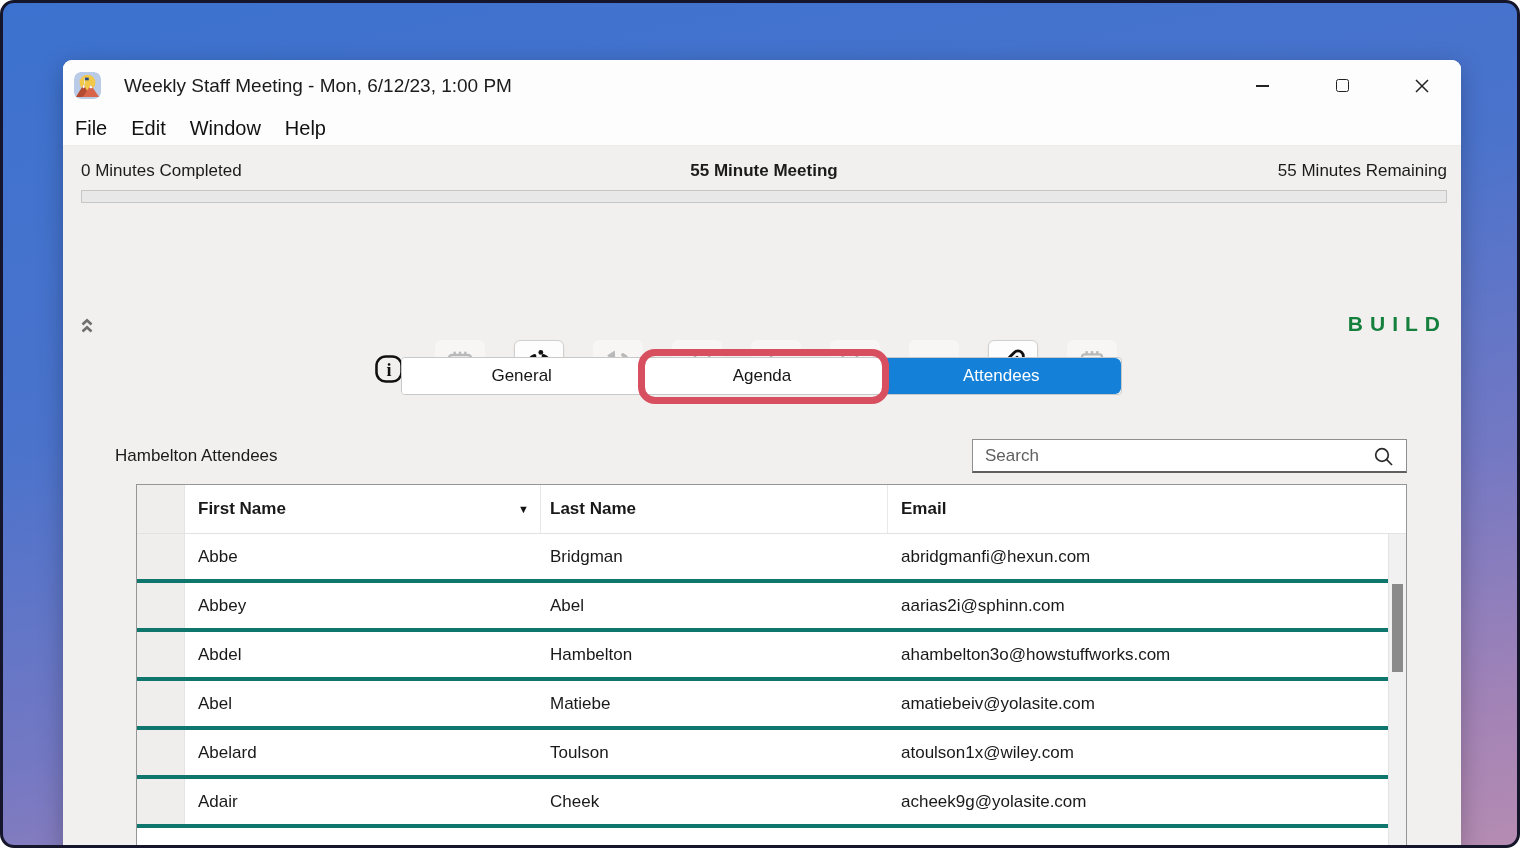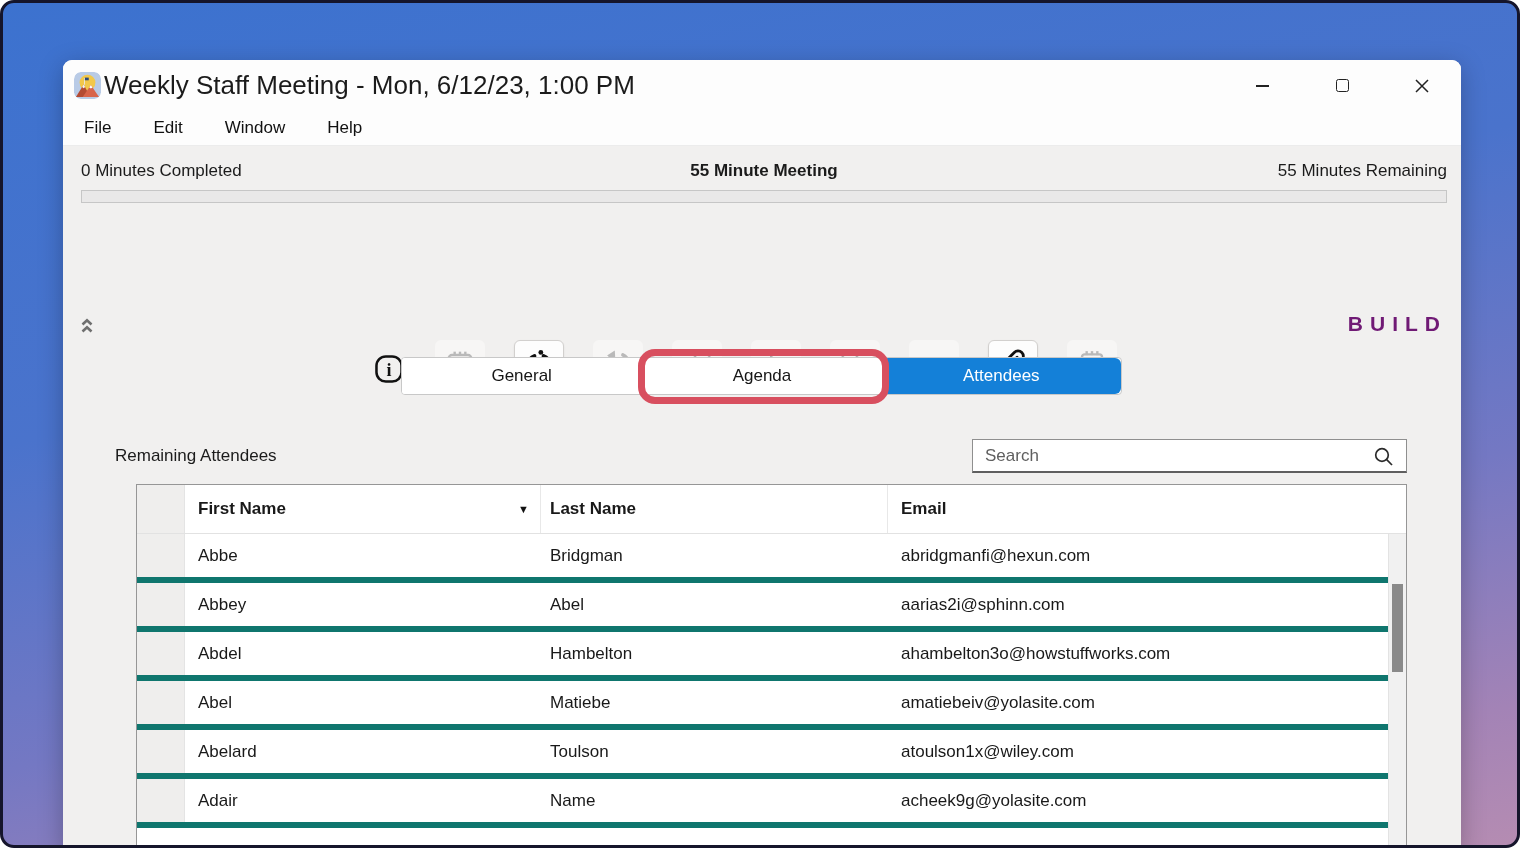--- a/index.html
+++ b/index.html
@@ -14,31 +14,31 @@
   .window {
     position:absolute; left:60px; top:57px; width:1398px; height:791px;
     background:#f1f0ef; border-radius:9px 9px 0 0; overflow:hidden;
     box-shadow:0 6px 24px rgba(0,0,0,.25);
   }
 
   
   .titlebar { position:absolute; left:0; top:0; width:100%; height:51px;
     background:#fdfdfd; display:flex; align-items:center; padding-left:11px; }
   .app-icon { width:27px; height:27px; display:inline-block; flex:0 0 auto; }
-  .win-title { font-size:26px; color:#1b1b1b; margin-left:3px; white-space:nowrap; }
+  .win-title { font-size:19px; color:#1b1b1b; margin-left:23px; white-space:nowrap; }
   .win-controls { margin-left:auto; display:flex; align-items:center; gap:34px; padding-right:16px; }
   .win-btn { width:46px; height:40px; background:transparent; border:none;
     display:flex; align-items:center; justify-content:center; cursor:pointer; }
   .glyph-min { width:13px; height:2px; background:#222; }
   .glyph-max { width:13px; height:13px; border:1.5px solid #222; border-radius:2.5px; }
 
   
   .menubar { position:absolute; left:0; top:51px; width:100%; height:35px;
     background:#fdfdfd; border-bottom:1px solid #ececec; display:flex; align-items:center; }
-  .menu-item { font-size:17px; color:#111; padding:0 21px; height:100%;
+  .menu-item { font-size:20px; color:#111; padding:0 12px; height:100%;
     display:flex; align-items:center; background:none; border:none; cursor:pointer; }
 
   
   .progress-labels { position:absolute; left:18px; right:14px; top:98px; height:26px;
     display:flex; align-items:center; font-size:17px; color:#1b1b1b; }
   .pl-left { flex:1; text-align:left; }
   .pl-center { flex:1; text-align:center; font-weight:bold; }
   .pl-right { flex:1; text-align:right; }
   .progress-track { position:absolute; left:18px; right:14px; top:130px; height:13px;
     background:#e9e8e8; border:1px solid #c6c6c6; }
@@ -47,21 +47,21 @@
   
   .collapse-btn { position:absolute; left:17px; top:255px; width:20px; height:22px;
     background:none; border:none; cursor:pointer; }
   .toolbar { position:absolute; left:309px; top:280px; height:50px;
     display:flex; align-items:flex-end; gap:29px; }
   .tb-btn { width:50px; height:50px; border-radius:6px; border:none; cursor:pointer;
     display:flex; align-items:center; justify-content:center; background:#f7f6f5; padding:0; }
   .tb-btn.enabled { background:#fdfdfd; border:1px solid #d2d0ce; box-shadow:0 1px 2px rgba(0,0,0,.08); }
   .tb-btn.bare { background:transparent; width:34px; height:42px; }
   .brand { position:absolute; right:14px; top:252px; font-size:21px; font-weight:bold;
-    letter-spacing:7px; color:#701a75; }
+    letter-spacing:7px; color:#15803d; }
 
   
   .tabs { position:absolute; left:338px; top:297px; width:721px; height:38px;
     background:#fff; border:1px solid #c8c8c8; border-radius:4px; display:flex; overflow:hidden; }
   .tab { flex:1; border:none; background:#fff; font-size:17px; color:#161616;
     cursor:pointer; font-family:inherit; }
   .tab + .tab { border-left:1px solid #dcdcdc; }
   .tab.selected { background:#1480d8; color:#fff; border-radius:6px; border-left:none; }
   .annotation-ring { position:absolute; left:575px; top:289px; width:251px; height:55px;
     border:7px solid #d84f5f; border-radius:17px; pointer-events:none; z-index:5; }
@@ -79,21 +79,21 @@
   
   .grid { position:absolute; left:73px; top:424px; width:1271px; bottom:0;
     background:#fff; border:1px solid #969696; border-bottom:none; }
   .grid-row { display:flex; height:49px; align-items:center; font-size:17px; color:#191919; }
   .grid-header { font-weight:bold; border-bottom:1px solid #e2e2e2; }
   .c-gutter { width:48px; height:100%; background:#efeeed; border-right:1px solid #e4e4e4; flex:0 0 auto; }
   .c-first { width:356px; padding-left:13px; height:100%; display:flex; align-items:center; flex:0 0 auto; }
   .c-last  { width:347px; padding-left:9px;  height:100%; display:flex; align-items:center; flex:0 0 auto; }
   .c-email { flex:1; padding-left:13px; height:100%; display:flex; align-items:center; min-width:0; }
   .grid-header .c-first, .grid-header .c-last { border-right:1px solid #e8e8e8; }
-  .grid-body .grid-row { border-bottom:6px solid #0f766e; cursor:default; }
+  .grid-body .grid-row { border-bottom:4px solid #0f766e; cursor:default; }
   .sort-arrow { margin-left:auto; margin-right:11px; font-size:11px; color:#111; }
   .hdr-spacer { width:18px; flex:0 0 auto; height:100%; }
 
   .scrollbar { position:absolute; right:0; top:49px; bottom:0; width:18px;
     background:#f1f1f1; border-left:1px solid #e3e3e3; }
   .scroll-thumb { position:absolute; left:3px; top:50px; width:11px; height:88px; background:#8a8a8a; }
 
   .bottom-bar { position:absolute; left:0; right:0; bottom:0; height:5px; background:#8f8f8f; z-index:6; }
 
   svg { display:block; }
@@ -234,21 +234,21 @@
 
     <div class="brand">BUILD</div>
 
     <div class="tabs">
       <button class="tab">General</button>
       <button class="tab">Agenda</button>
       <button class="tab selected">Attendees</button>
     </div>
     <div class="annotation-ring"></div>
 
-    <div class="section-title">Remaining Attendees</div>
+    <div class="section-title">Hambelton Attendees</div>
 
     <div class="search-wrap">
       <input class="search-input" type="text" placeholder="Search" style="">
       <span class="search-icon">
         <svg width="24" height="24" viewBox="0 0 24 24">
           <circle cx="10" cy="10" r="6.3" stroke="#2b2b2b" stroke-width="1.7" fill="none"></circle>
           <line x1="14.7" y1="14.7" x2="20" y2="20" stroke="#2b2b2b" stroke-width="1.7"></line>
         </svg>
       </span>
     </div>
@@ -296,21 +296,21 @@
         </div>
         <div class="grid-row">
           <div class="c-gutter"></div>
           <div class="c-first">Abelard</div>
           <div class="c-last">Toulson</div>
           <div class="c-email">atoulson1x@wiley.com</div>
         </div>
         <div class="grid-row">
           <div class="c-gutter"></div>
           <div class="c-first">Adair</div>
-          <div class="c-last">Name</div>
+          <div class="c-last">Cheek</div>
           <div class="c-email">acheek9g@yolasite.com</div>
         </div>
       </div>
 
       <div class="scrollbar">
         <div class="scroll-thumb"></div>
       </div>
     </div>
 
     <div class="bottom-bar"></div>

